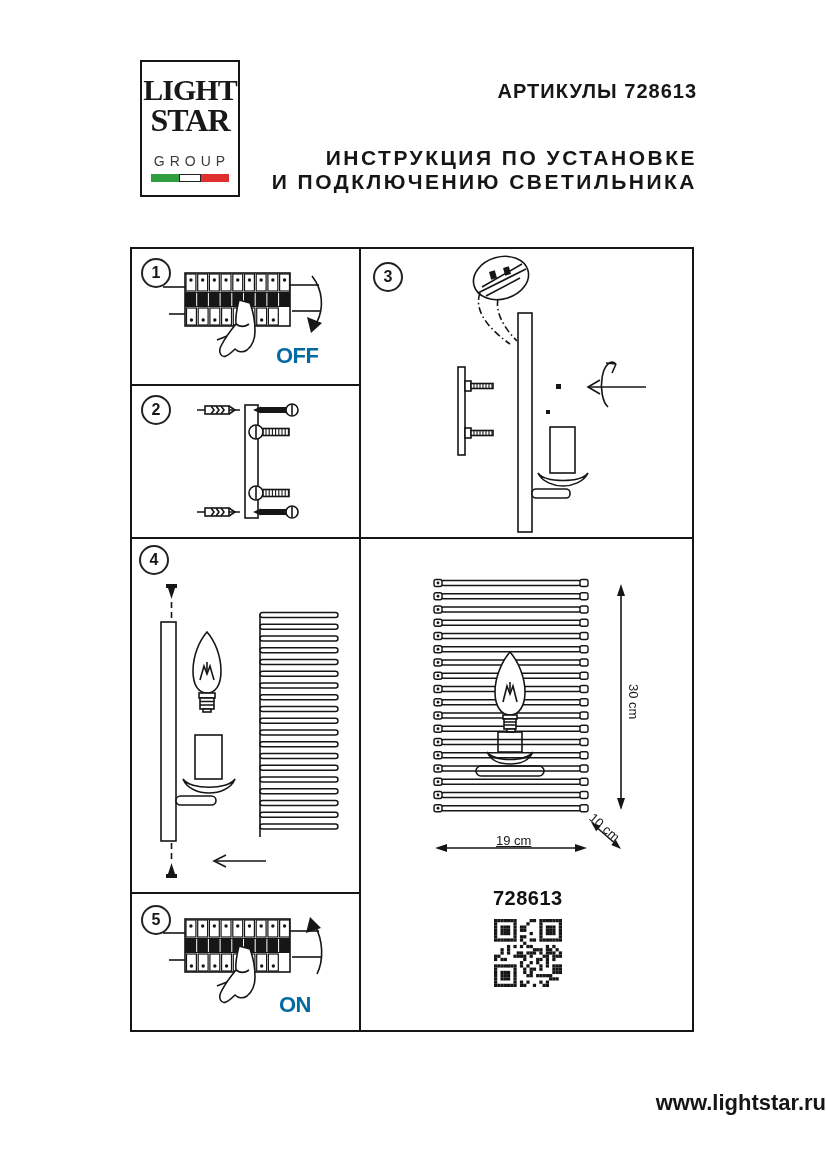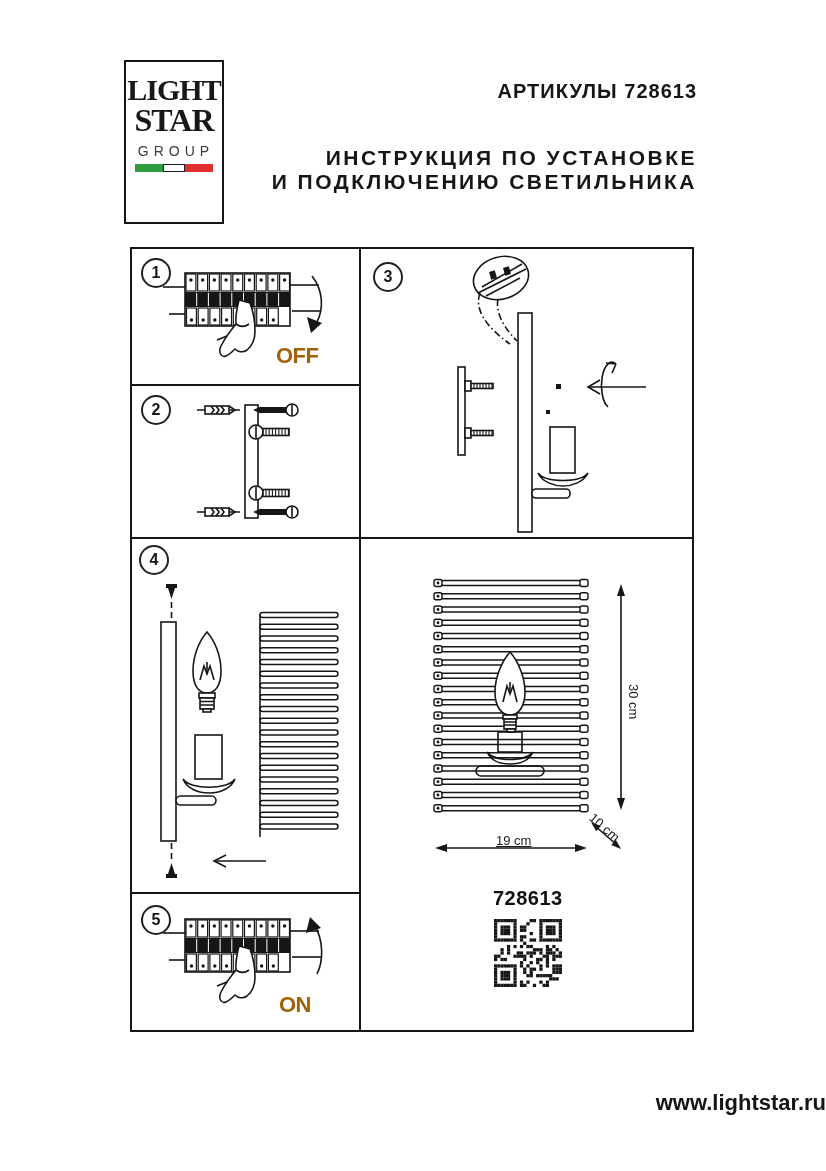--- a/index.html
+++ b/index.html
@@ -1,44 +1,44 @@
 <!DOCTYPE html>
 <html style="--flag-green: #2f9e41; --flag-red: #e02f2f;"><head>
 <meta charset="utf-8">
 <style>
   html,body{margin:0;padding:0;background:#fff;}
   #page{position:relative;width:826px;height:1171px;background:#fff;overflow:hidden;
         font-family:"Liberation Sans",sans-serif;color:#111;}
   .abs{position:absolute;}
   
-  #logo-box{left:124px;top:60px;width:100px;height:164px;border:2px solid #161616;
+  #logo-box{left:140px;top:60px;width:100px;height:137px;border:2px solid #161616;
             box-sizing:border-box;text-align:center;padding-top:13px;}
   .logo-w1,.logo-w2{font-family:"Liberation Serif",serif;font-weight:700;color:#181818;
             letter-spacing:-1px;line-height:1;}
   .logo-w1{font-size:30px;}
   .logo-w2{font-size:32px;margin-top:-1px;}
-  .logo-w3{font-size:14px;letter-spacing:5px;color:#3c3c3c;margin-top:7px;padding-left:4px;}
+  .logo-w3{font-size:14px;letter-spacing:5px;color:#3c3c3c;margin-top:17px;padding-left:4px;}
   #logo-flag{display:flex;width:78px;height:8px;margin:5px auto 0;}
   #logo-flag .fg{flex:4;background:var(--flag-green,#2f9e41);}
   #logo-flag .fw{flex:3;background:#fff;border:1px solid #222;box-sizing:border-box;}
   #logo-flag .fr{flex:4;background:var(--flag-red,#e02f2f);}
   #header-text{right:129px;top:60px;text-align:right;color:#161616;}
   .hd-line1,.hd-line2{font-size:20px;font-weight:800;letter-spacing:1px;line-height:23px;}
   .hd-line2{margin-top:20px;}
   .hd-line3,.hd-line4{font-size:21px;font-weight:800;letter-spacing:2.5px;line-height:24px;}
   .hd-line3{margin-top:43px;}
   
   .gridline{background:#161616;}
   #grid-outer{left:130px;top:247px;width:564px;height:785px;border:2px solid #161616;box-sizing:border-box;}
   
   .step-circle{width:30px;height:30px;border:2px solid #222;border-radius:50%;box-sizing:border-box;
                display:flex;align-items:center;justify-content:center;
                font-size:16px;font-weight:700;color:#161616;background:#fff;}
   
-  .switch-label{font-size:22px;font-weight:800;letter-spacing:-.5px;color:#a16207;}
+  .switch-label{font-size:22px;font-weight:800;letter-spacing:-.5px;color:#0369a1;}
   .dim-label{font-size:13px;color:#1a1a1a;white-space:nowrap;}
   #dim-h{left:641px;top:684px;transform:rotate(90deg);transform-origin:left top;}
   #dim-w{left:496px;top:833px;text-decoration:underline;}
   #dim-d{left:596px;top:810px;transform:rotate(41deg);transform-origin:left top;}
   #fv-article{left:493px;top:887px;font-size:20px;font-weight:800;letter-spacing:.5px;}
   #footer{left:0;top:1090px;width:826px;text-align:right;font-size:22px;font-weight:800;color:#151515;}
   svg{display:block;}
   svg *{vector-effect:none;}
   .ink{stroke:#161616;fill:none;stroke-width:1.6;}
   .inkf{fill:#161616;stroke:none;}

